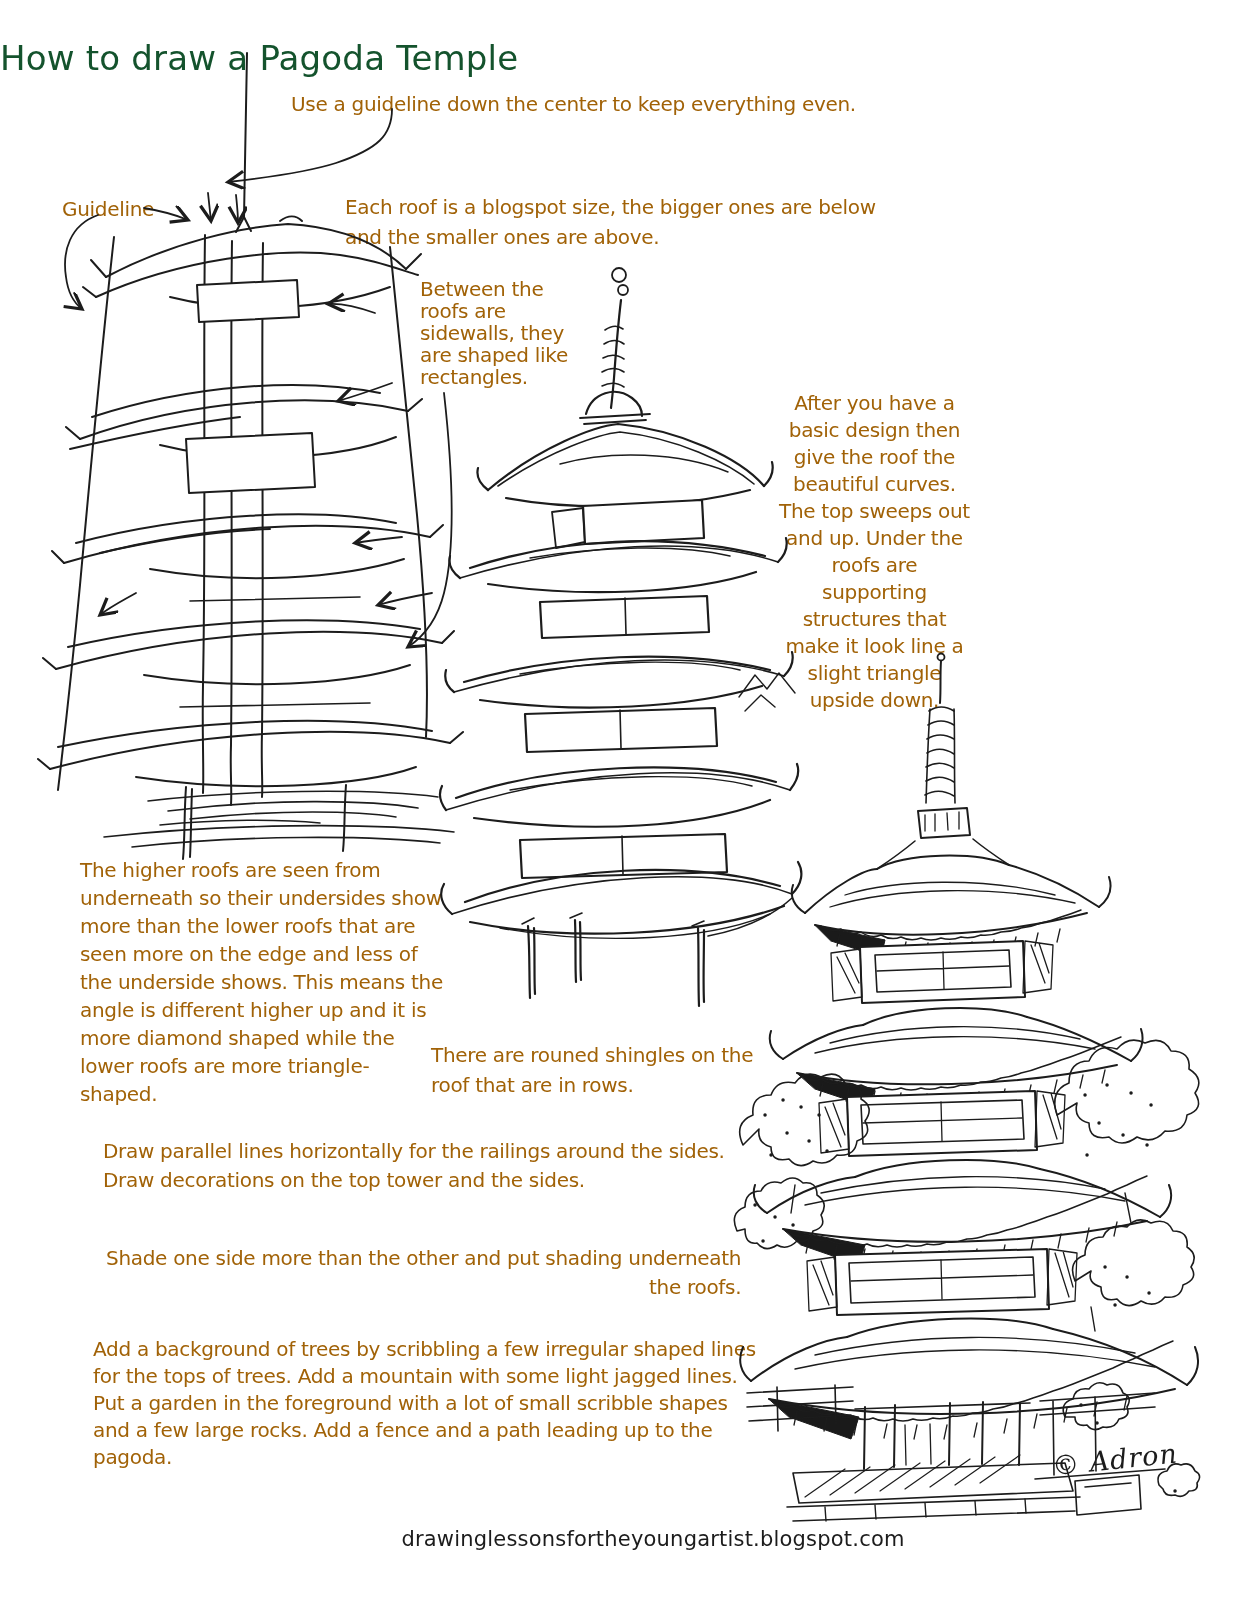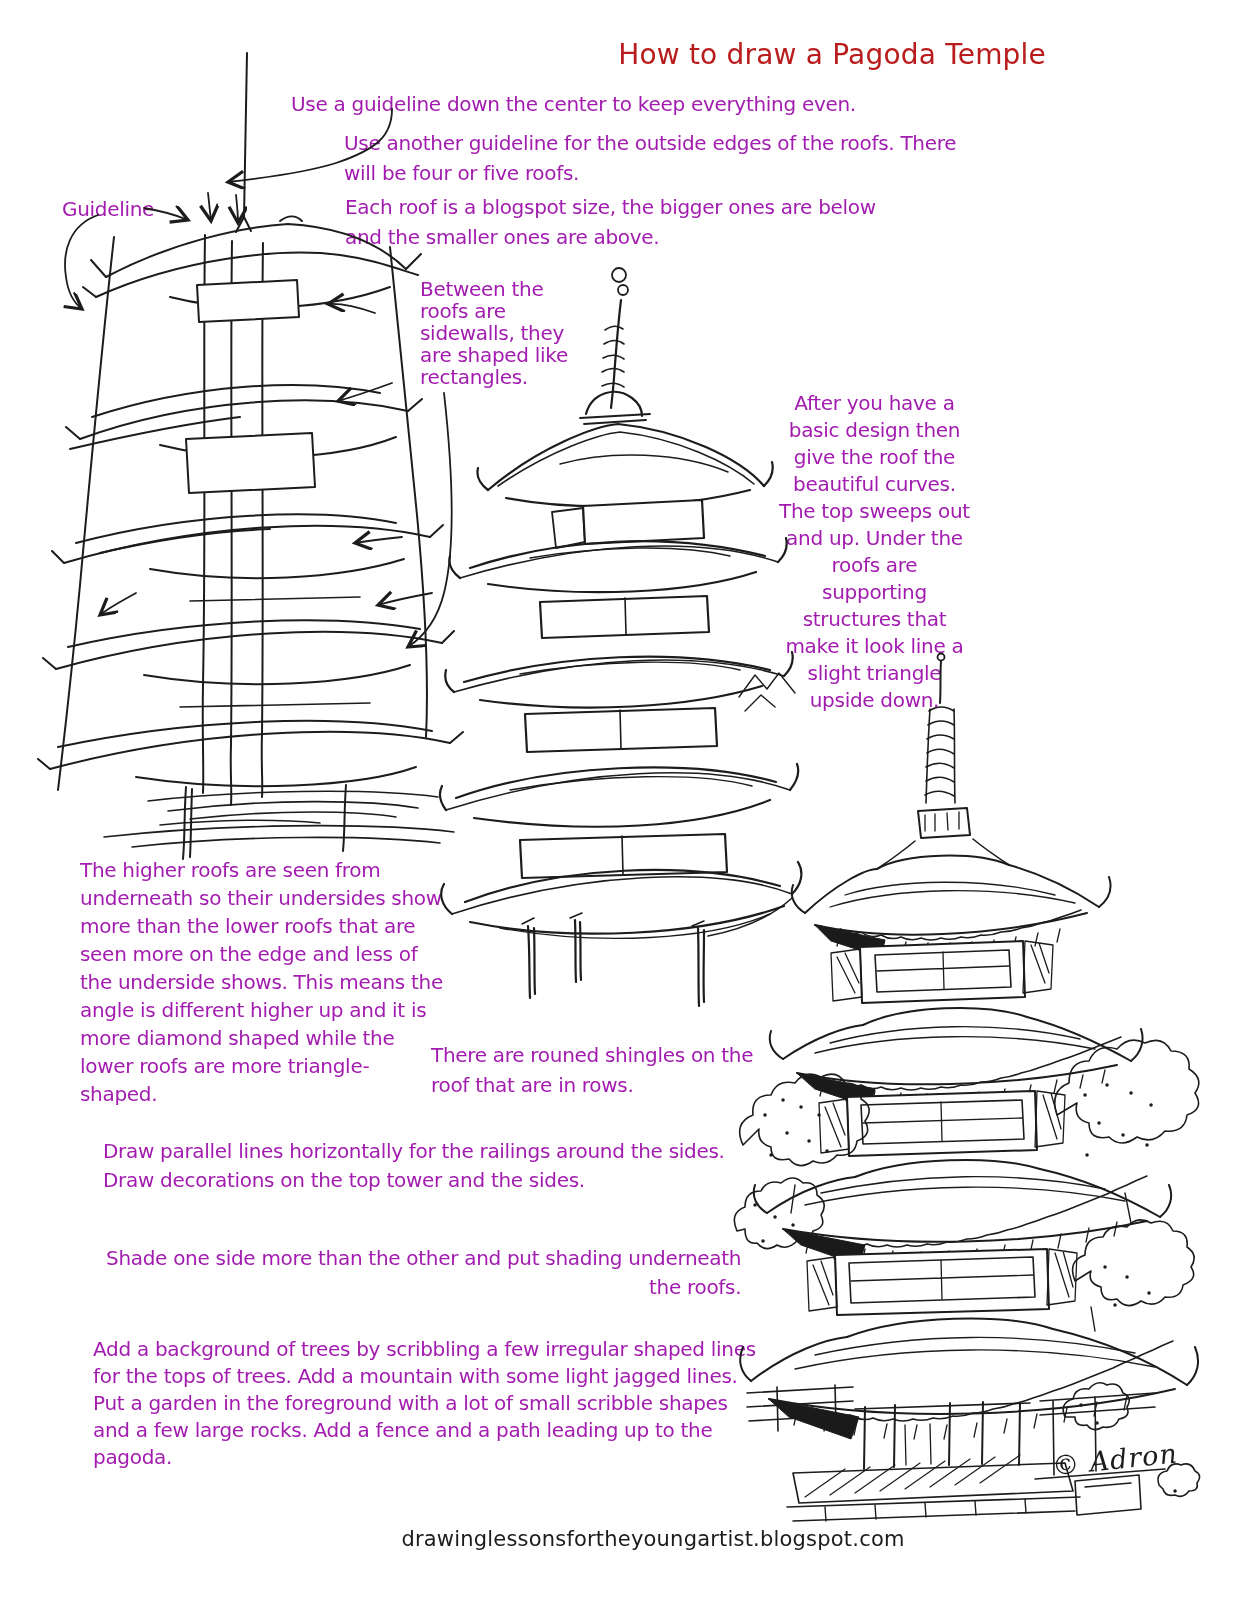--- a/index.html
+++ b/index.html
@@ -1,41 +1,39 @@
 <!DOCTYPE html>
 <html><head>
 <meta charset="utf-8">
 <style>
   html,body{margin:0;padding:0;background:#fff;}
   .sheet{position:relative;width:1238px;height:1600px;background:#ffffff;overflow:hidden;
          font-family:"DejaVu Sans",sans-serif;color:#1c1c1c;}
   .hand{position:absolute;white-space:pre-line;font-size:20px;line-height:28px;
-        letter-spacing:-0.3px;color:#a21caf;}
-  .title{position:absolute;top:38px;left:0;width:1046px;text-align:right;
-         font-size:28px;letter-spacing:0.2px;color:#b91c1c;}
+        letter-spacing:-0.3px;color:#a16207;}
+  .title{position:absolute;top:38px;left:0;width:1046px;text-align:left;
+         font-size:34px;letter-spacing:0.2px;color:#14532d;}
   .footer{position:absolute;top:1527px;left:0;width:1238px;text-align:center;
           font-size:21px;letter-spacing:0.2px;padding-left:34px;}
   .signature{position:absolute;left:1052px;top:1444px;font-size:27px;
              font-family:"DejaVu Serif",serif;font-style:italic;
              transform:rotate(-6deg);letter-spacing:1px;}
   svg{position:absolute;overflow:visible;}
   svg path, svg circle, svg line{vector-effect:non-scaling-stroke;}
   .ink{stroke:#1c1c1c;fill:none;stroke-linecap:round;stroke-linejoin:round;}
 </style>
 </head>
 <body>
 
 <div class="sheet">
 
   <div class="title">How to draw a Pagoda Temple</div>
 
   <div class="hand" style="left:291px;top:90px;">Use a guideline down the center to keep everything even.</div>
 
-  <div class="hand" style="left:344px;top:128px;line-height:30px;">Use another guideline for the outside edges of the roofs. There
-will be four or five roofs.</div>
 
   <div class="hand" style="left:345px;top:192px;line-height:30px;">Each roof is a blogspot size, the bigger ones are below
 and the smaller ones are above.</div>
 
   <div class="hand" style="left:62px;top:195px;">Guideline</div>
 
   <div class="hand" style="left:420px;top:278px;line-height:22px;">Between the
 roofs are
 sidewalls, they
 are shaped like

